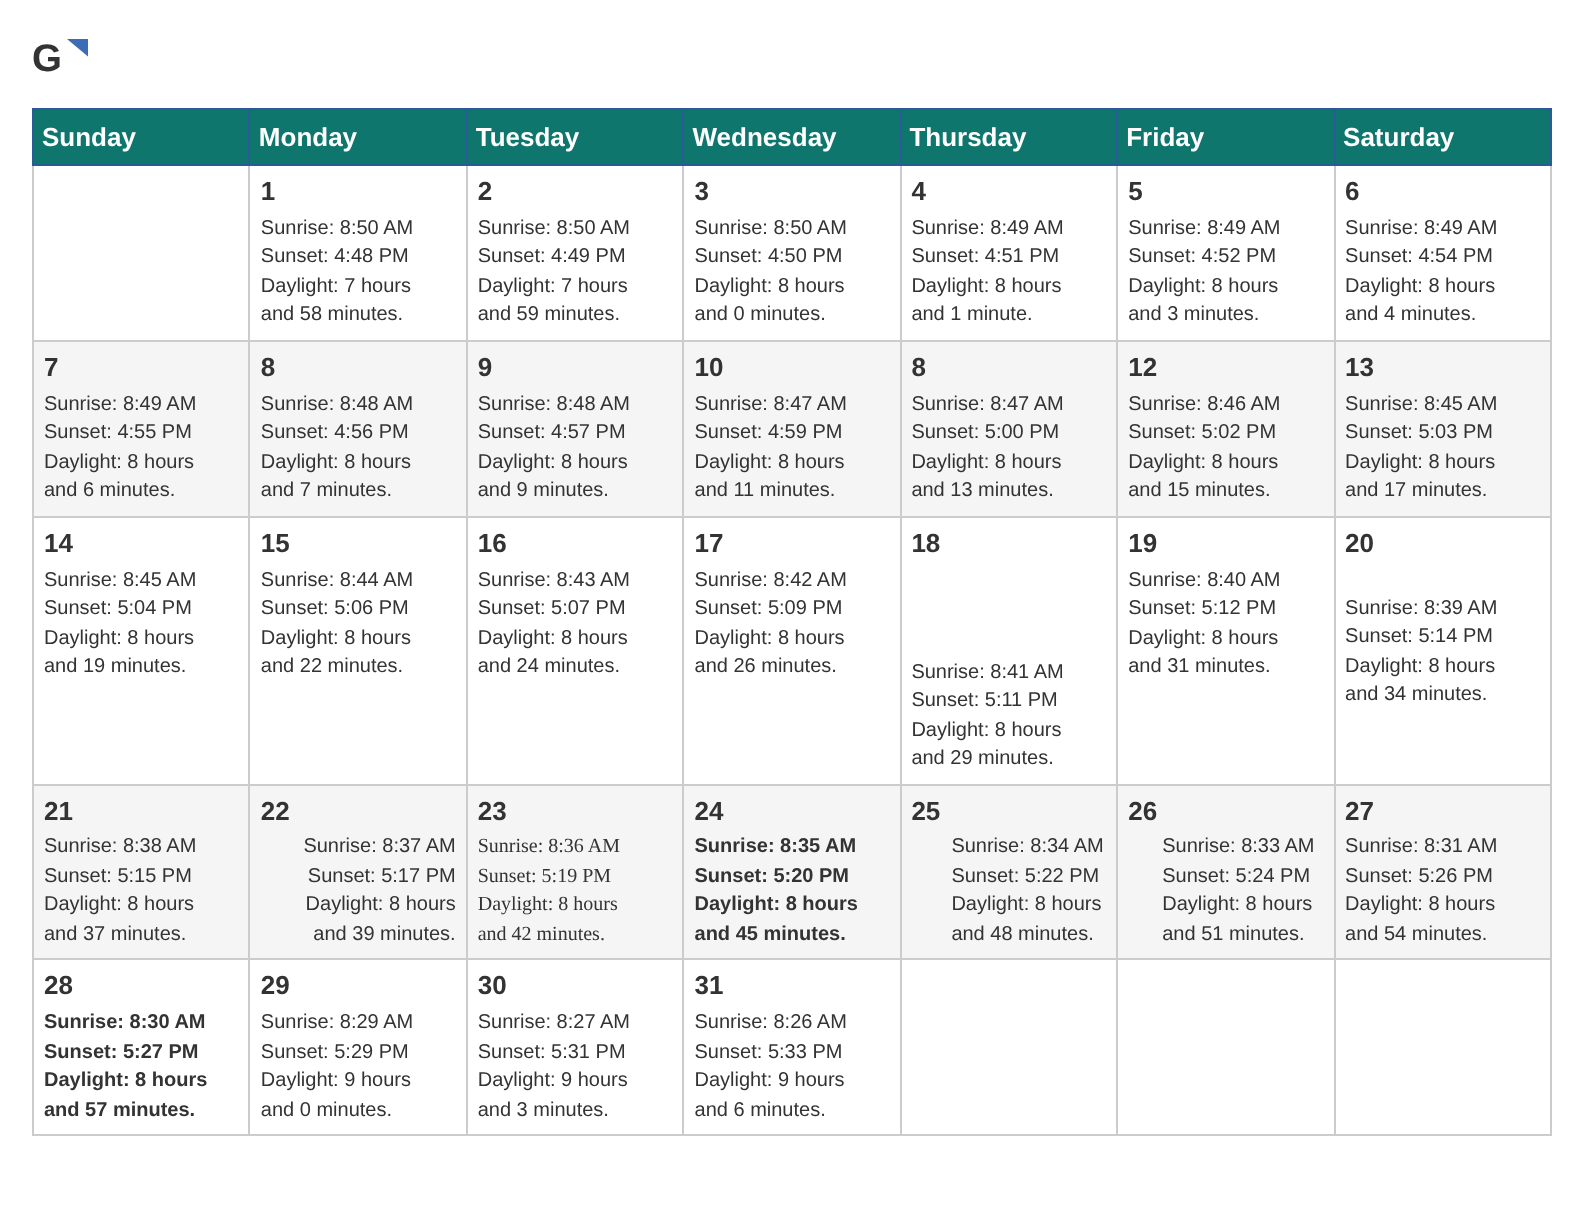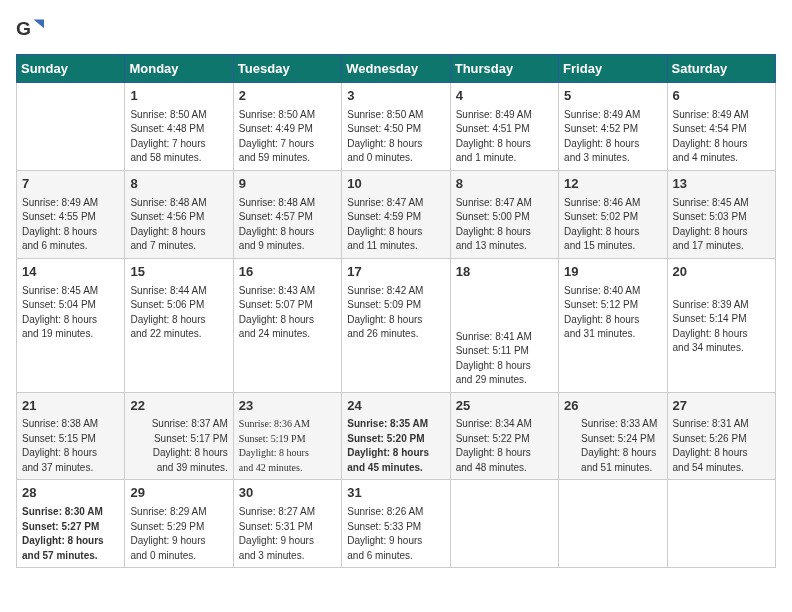--- a/index.html
+++ b/index.html
@@ -288,21 +288,21 @@
         </td>
         <td>
           <span class="day-number">24</span>
           <div class="cell-content" style="white-space: pre-line; font-weight: bold;">Sunrise: 8:35 AM
 Sunset: 5:20 PM
 Daylight: 8 hours
 and 45 minutes.</div>
         </td>
         <td>
           <span class="day-number">25</span>
-          <div class="cell-content" style="white-space: pre-line;">Sunrise: 8:34 AM
+          <div class="cell-content" style="white-space: pre-line; margin-left: 20px;">Sunrise: 8:34 AM
 Sunset: 5:22 PM
 Daylight: 8 hours
 and 48 minutes.</div>
         </td>
         <td>
           <span class="day-number">26</span>
           <div class="cell-content" style="white-space: pre-line; margin-left: 17px;">Sunrise: 8:33 AM
 Sunset: 5:24 PM
 Daylight: 8 hours
 and 51 minutes.</div>

